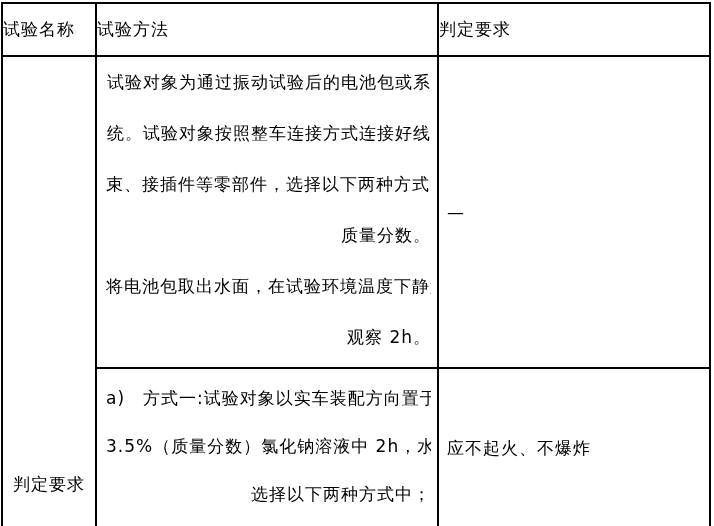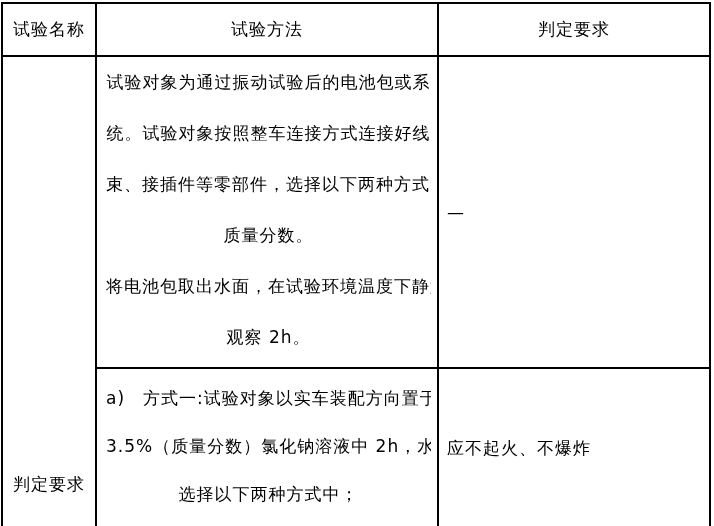--- a/index.html
+++ b/index.html
@@ -35,29 +35,29 @@
     font-weight: normal;
     font-size: 17px;
     letter-spacing: 1px;
     color: #000000;
   }
   .col-name   { width: 94px;  }
   .col-method { width: 342px; }
   .col-req    { width: 272px; }
   tr.header-row th {
     height: 51px;
-    text-align: center;
+    text-align: left;
     vertical-align: middle;
   }
   tr.row-a td { height: 310px; }
   tr.row-b td { height: 154px; }
   td.method-cell {
     vertical-align: top;
     padding: 0 6px 0 9px;
-    text-align: center;
+    text-align: right;
   }
   td.method-cell .line {
     white-space: nowrap;
     overflow: hidden;
   }
   tr.row-a td.method-cell .line { line-height: 51px; }
   tr.row-b td.method-cell { padding-top: 5px; }
   tr.row-b td.method-cell .line { line-height: 48px; }
   td.req-cell {
     vertical-align: middle;

